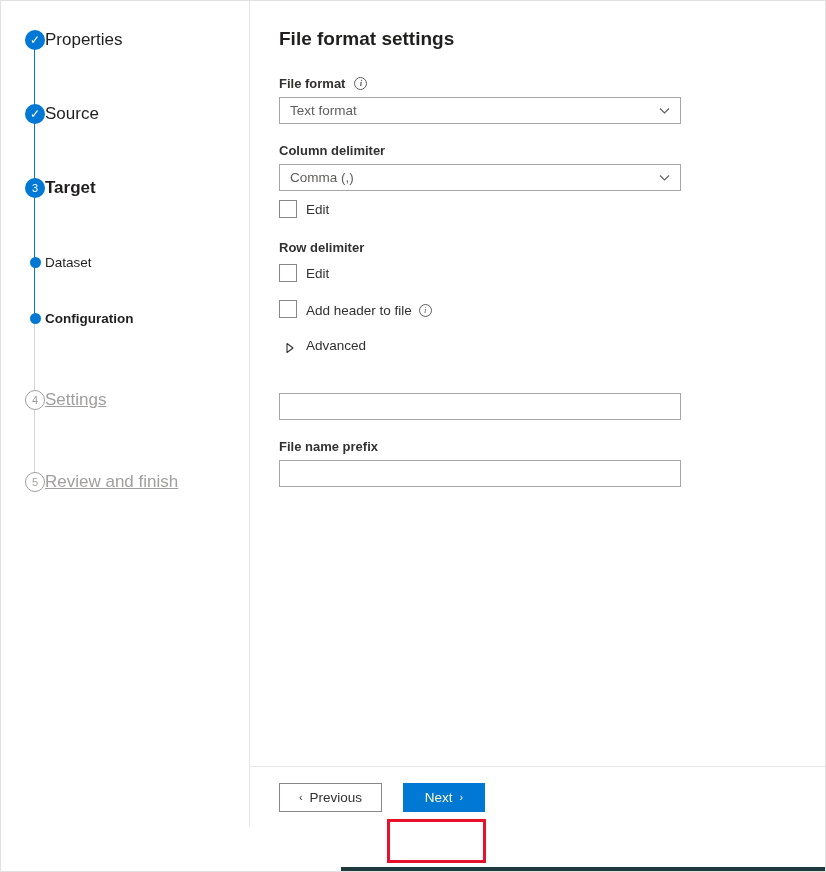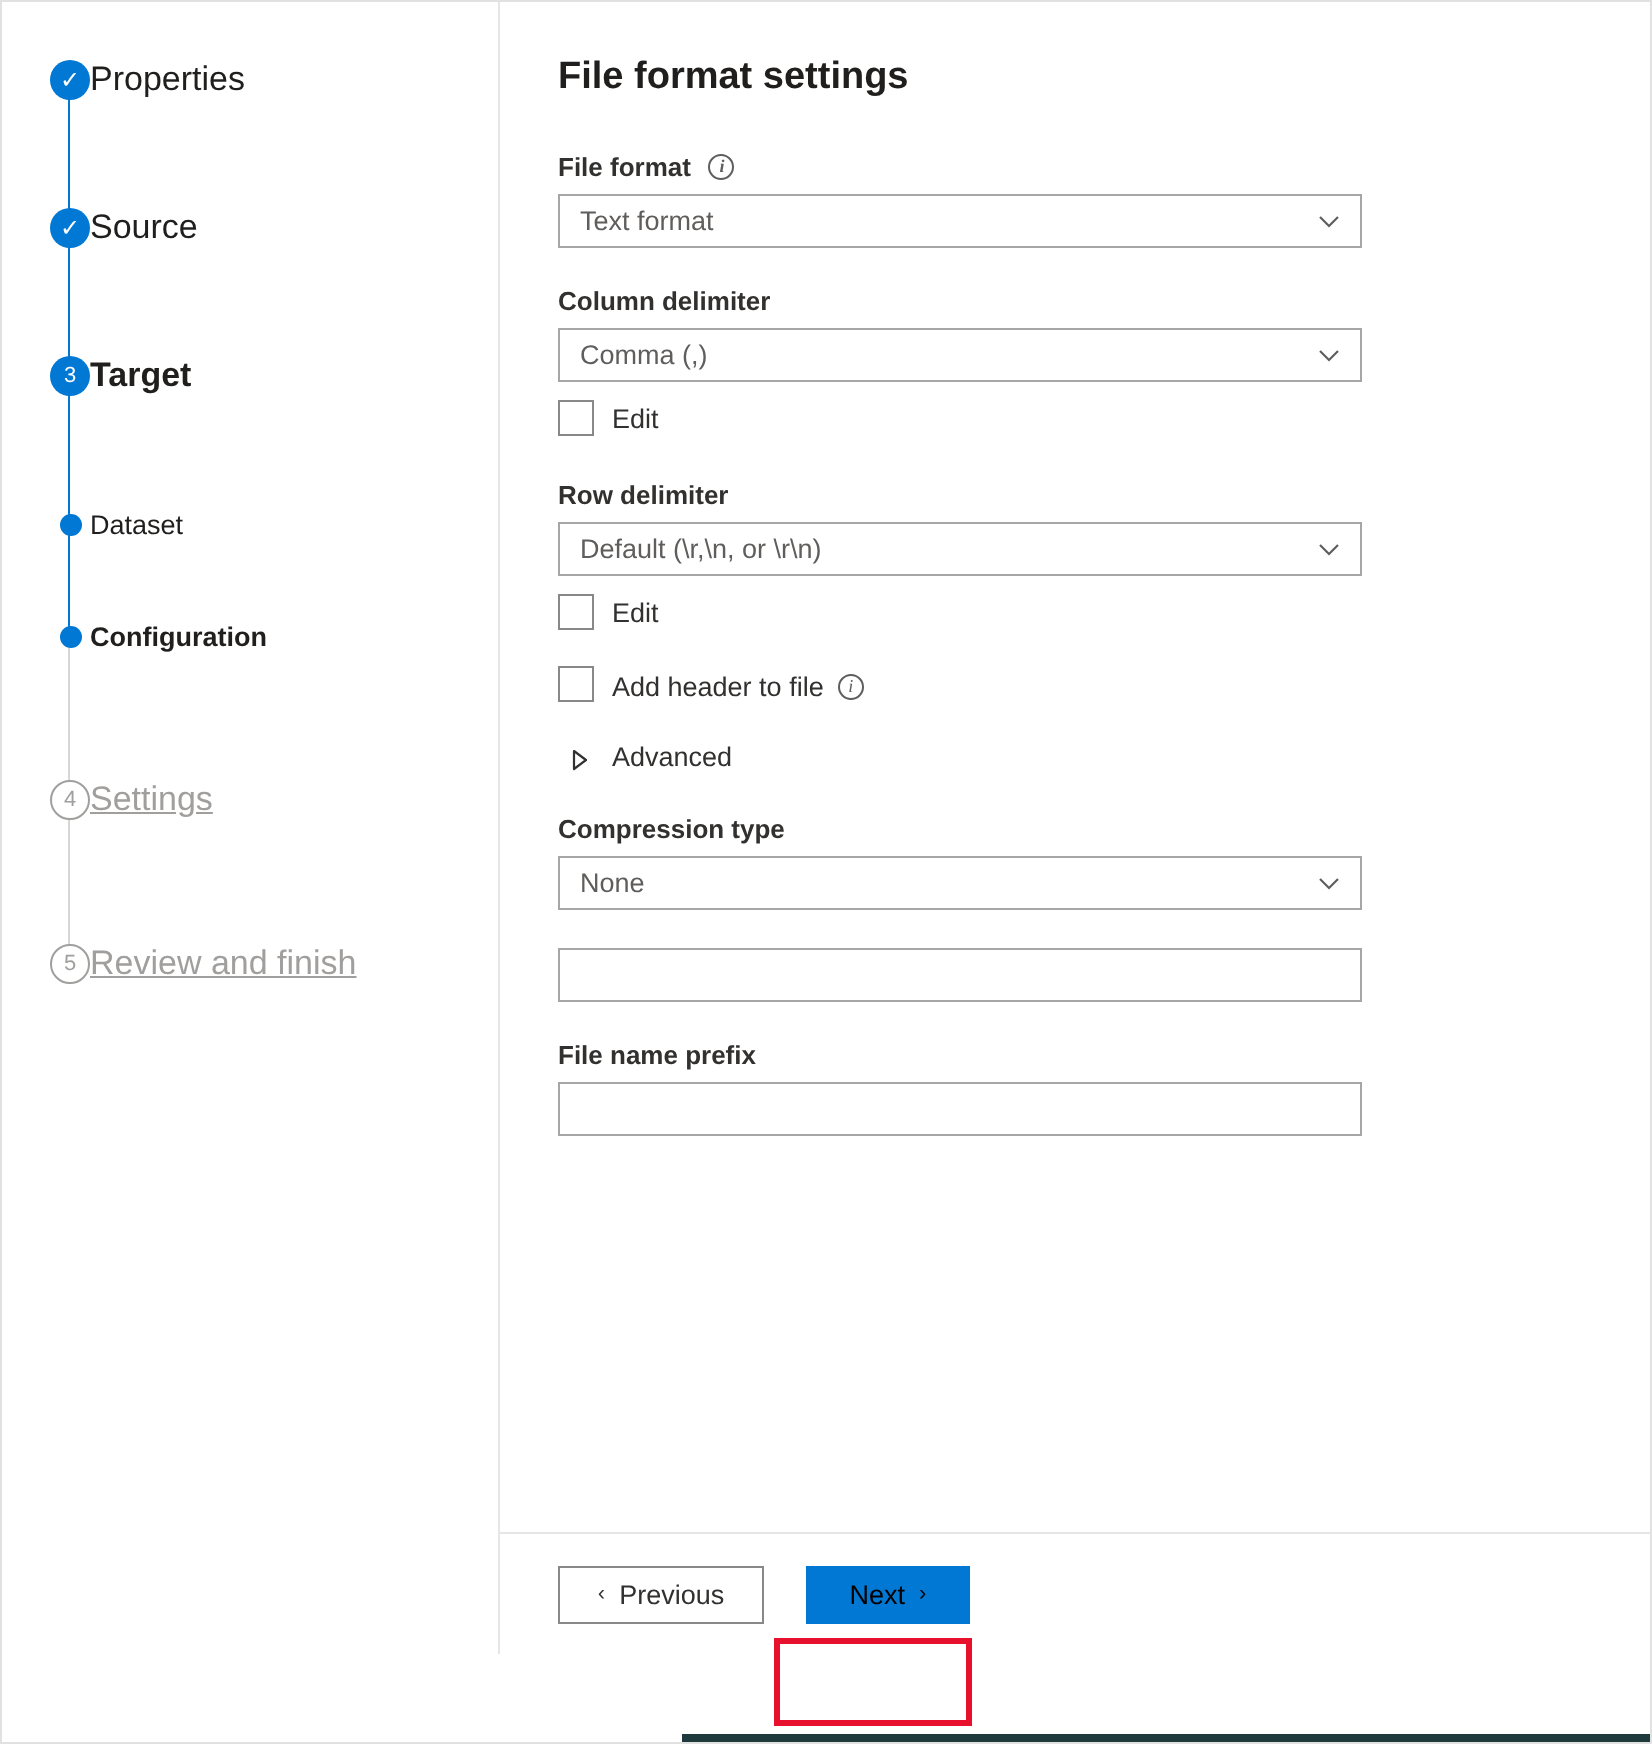--- a/index.html
+++ b/index.html
@@ -270,21 +270,21 @@
     padding: 0 14px;
     background: #ffffff;
     border: 1px solid #8a8886;
     color: #323130;
   }
   .btn-primary {
     min-width: 82px;
     padding: 0 14px;
     background: #0078d4;
     border: 1px solid #0078d4;
-    color: #000000;
+    color: #fef9c3;
   }
   .btn .glyph { font-size: 11px; }
   .btn .glyph.left { margin-right: 7px; }
   .btn .glyph.right { margin-left: 7px; }
 
   .highlight-box {
     position: absolute;
     border: 3px solid #e8112d;
     box-sizing: border-box;
     left: 386px;
@@ -414,28 +414,20 @@
             <span class="cb-label">Edit</span>
           </div>
         </div>
 
         <div class="sp-22"></div>
 
         <div class="field">
           <div class="field-label">
             <span>Row delimiter</span>
           </div>
-          <div class="select-box">
-            <span class="value">Default (\r,\n, or \r\n)</span>
-            <span class="chev">
-              <svg viewBox="0 0 11 11" width="11" height="11">
-                  <path d="M1 3.5 L5.5 8 L10 3.5" fill="none" stroke="#605e5c" stroke-width="1.1"></path>
-                </svg>
-            </span>
-          </div>
           <div class="cb-row">
             <span class="checkbox"></span>
             <span class="cb-label">Edit</span>
           </div>
         </div>
 
         <div class="cb-row" style="margin-top:18px;align-items:flex-end;">
           <span class="checkbox"></span>
           <span class="cb-label">
             <span>Add header to file</span>
@@ -445,33 +437,20 @@
 
         <div class="advanced-row">
           <span class="tri">
             <svg viewBox="0 0 10 12" width="10" height="12">
                 <path d="M2 1.5 L8 6 L2 10.5 Z" fill="none" stroke="#323130" stroke-width="1.1" stroke-linejoin="round"></path>
               </svg>
           </span>
           <span class="advanced-label">Advanced</span>
         </div>
 
-        <div class="field">
-          <div class="field-label">
-            <span>Compression type</span>
-          </div>
-          <div class="select-box">
-            <span class="value">None</span>
-            <span class="chev">
-              <svg viewBox="0 0 11 11" width="11" height="11">
-                  <path d="M1 3.5 L5.5 8 L10 3.5" fill="none" stroke="#605e5c" stroke-width="1.1"></path>
-                </svg>
-            </span>
-          </div>
-        </div>
 
         <div class="sp-19"></div>
 
         <div class="field">
           <input class="text-box" type="text" value="" style="">
         </div>
 
         <div class="sp-19"></div>
 
         <div class="field">

